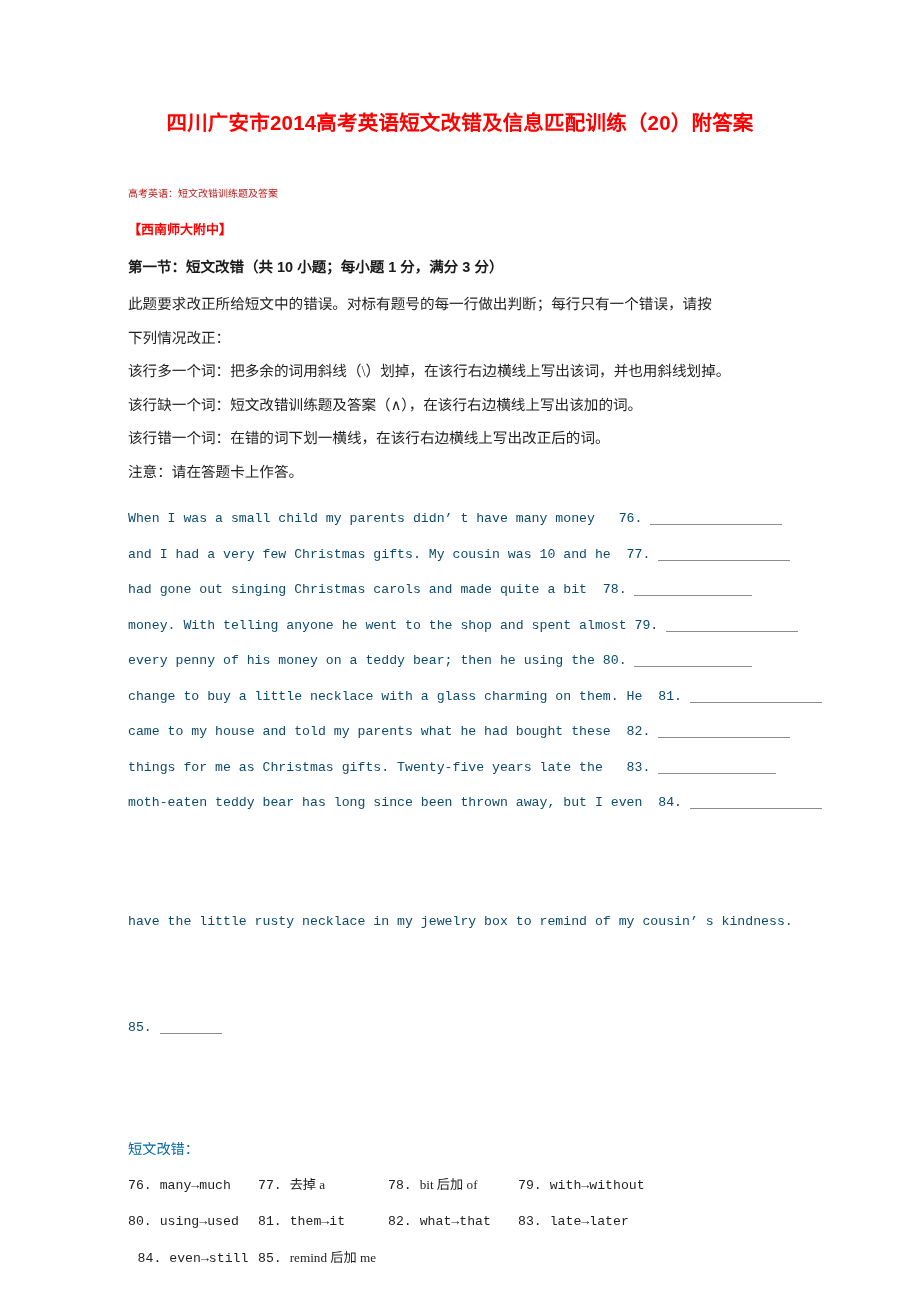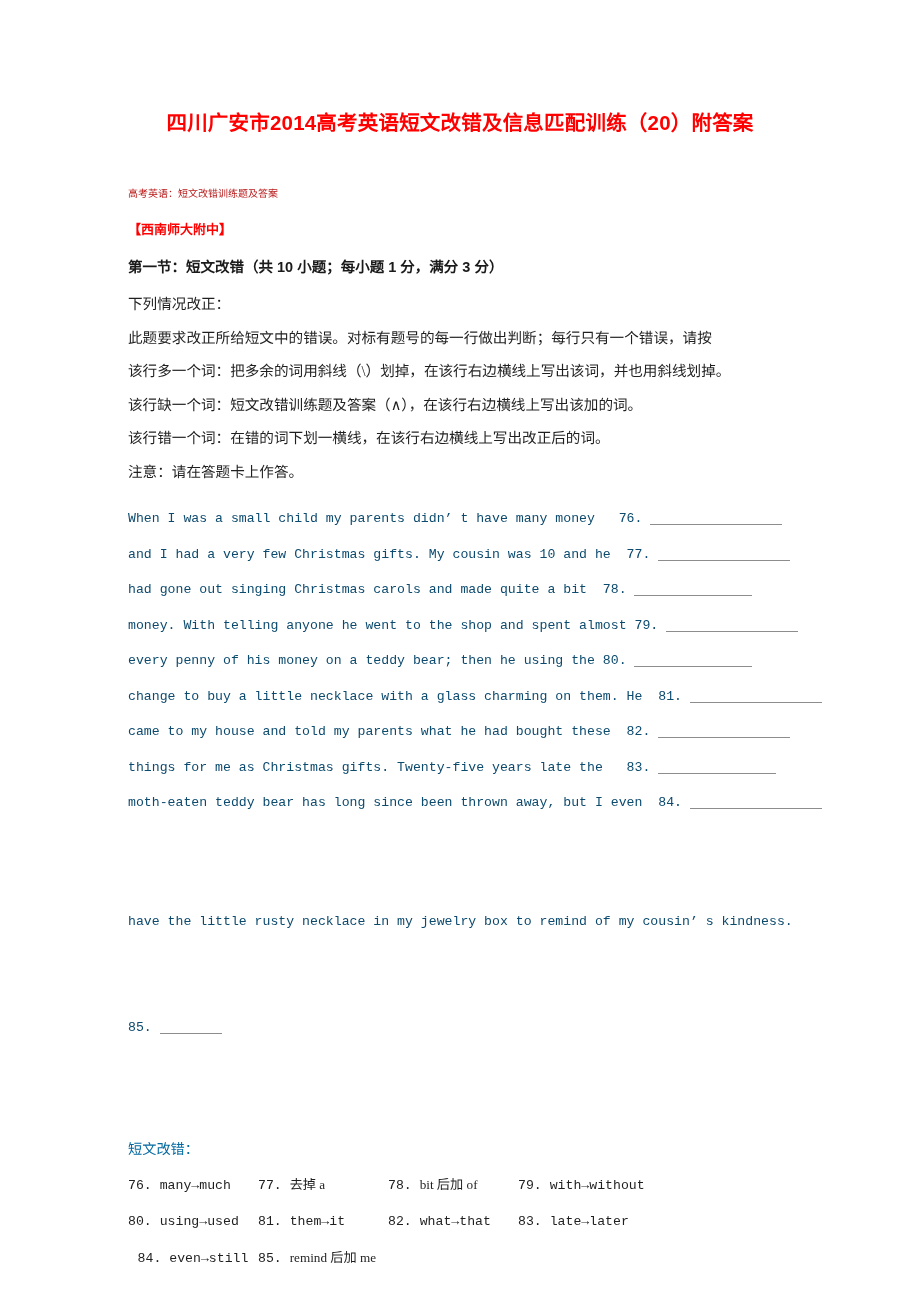--- a/index.html
+++ b/index.html
@@ -133,22 +133,22 @@
 
   <h1 class="doc-title">四川广安市2014高考英语短文改错及信息匹配训练（20）附答案</h1>
 
   <p class="red-line">高考英语：短文改错训练题及答案</p>
 
   <p class="red-line bold">【西南师大附中】</p>
 
   <p class="section-heading">第一节：短文改错（共 10 小题；每小题 1 分，满分 3 分）</p>
 
   <div>
+    <p class="cn-para">此题要求改正所给短文中的错误。对标有题号的每一行做出判断；每行只有一个错误，请按</p>
     <p class="cn-para">下列情况改正：</p>
-    <p class="cn-para">此题要求改正所给短文中的错误。对标有题号的每一行做出判断；每行只有一个错误，请按</p>
     <p class="cn-para">该行多一个词：把多余的词用斜线（\）划掉，在该行右边横线上写出该词，并也用斜线划掉。</p>
     <p class="cn-para">该行缺一个词：短文改错训练题及答案（∧），在该行右边横线上写出该加的词。</p>
     <p class="cn-para">该行错一个词：在错的词下划一横线，在该行右边横线上写出改正后的词。</p>
     <p class="cn-para">注意：请在答题卡上作答。</p>
   </div>
 
   <div class="passage" id="passage-block"><span class="prow"><span>When I was a small child my parents didn’ t have many money   </span><span class="num">76. </span><span class="blank w-long"></span></span><span class="prow"><span>and I had a very few Christmas gifts. My cousin was 10 and he  </span><span class="num">77. </span><span class="blank w-long"></span></span><span class="prow"><span>had gone out singing Christmas carols and made quite a bit  </span><span class="num">78. </span><span class="blank w-mid"></span></span><span class="prow"><span>money. With telling anyone he went to the shop and spent almost </span><span class="num">79. </span><span class="blank w-long"></span></span><span class="prow"><span>every penny of his money on a teddy bear; then he using the </span><span class="num">80. </span><span class="blank w-mid"></span></span><span class="prow"><span>change to buy a little necklace with a glass charming on them. He  </span><span class="num">81. </span><span class="blank w-long"></span></span><span class="prow"><span>came to my house and told my parents what he had bought these  </span><span class="num">82. </span><span class="blank w-long"></span></span><span class="prow"><span>things for me as Christmas gifts. Twenty-five years late the   </span><span class="num">83. </span><span class="blank w-mid"></span></span><span class="prow"><span>moth-eaten teddy bear has long since been thrown away, but I even  </span><span class="num">84. </span><span class="blank w-long"></span></span></div>
 
   <div class="passage">
     <span class="prow passage-wide"><span>have the little rusty necklace in my jewelry box to remind of my cousin’ s kindness.</span></span>

